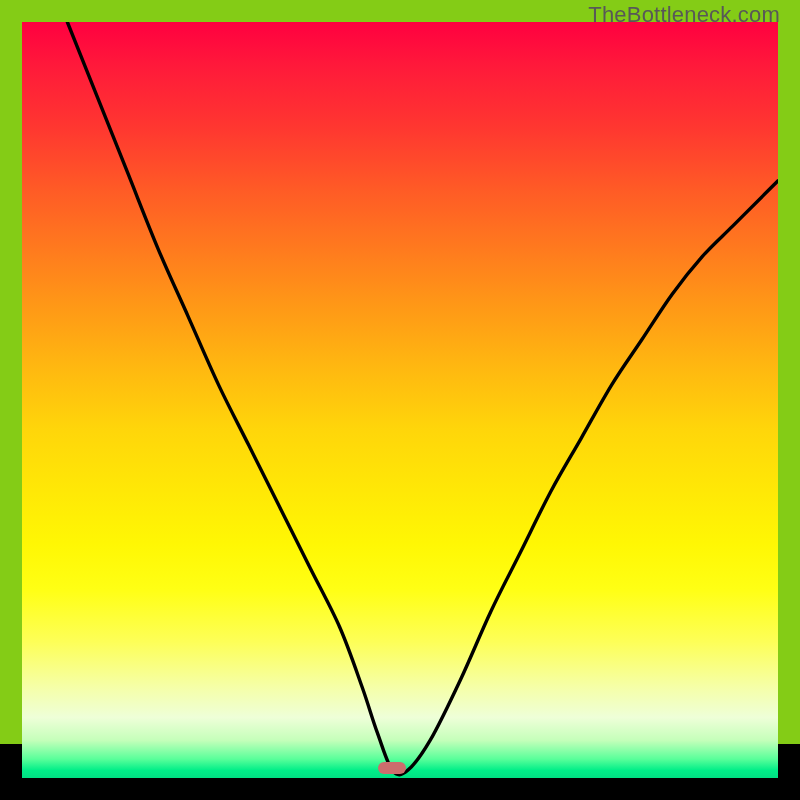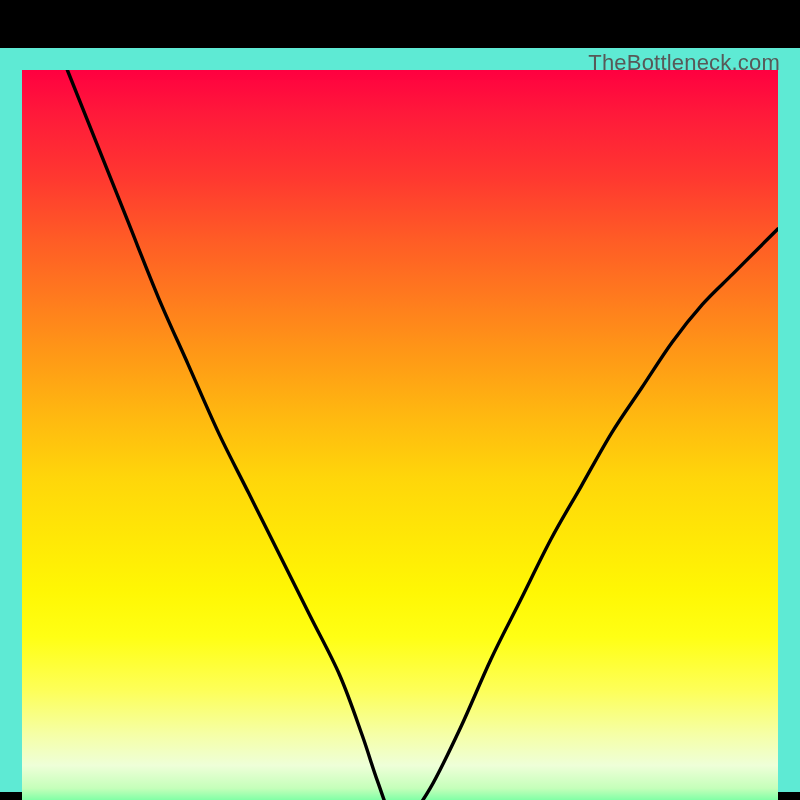--- a/index.html
+++ b/index.html
@@ -8,22 +8,21 @@
     width: 800px;
     height: 800px;
     overflow: hidden;
     background: #000;
     font-family: Arial, Helvetica, sans-serif;
   }
   .stage {
     position: relative;
     width: 800px;
     height: 744px;
-    background: #5eead4;
-    margin-top: 48px;
+    background: #84cc16;
   }
   .plot-area {
     position: absolute;
     left: 22px;
     top: 22px;
     width: 756px;
     height: 756px;
     overflow: hidden;
   }
   .gradient-bg {

